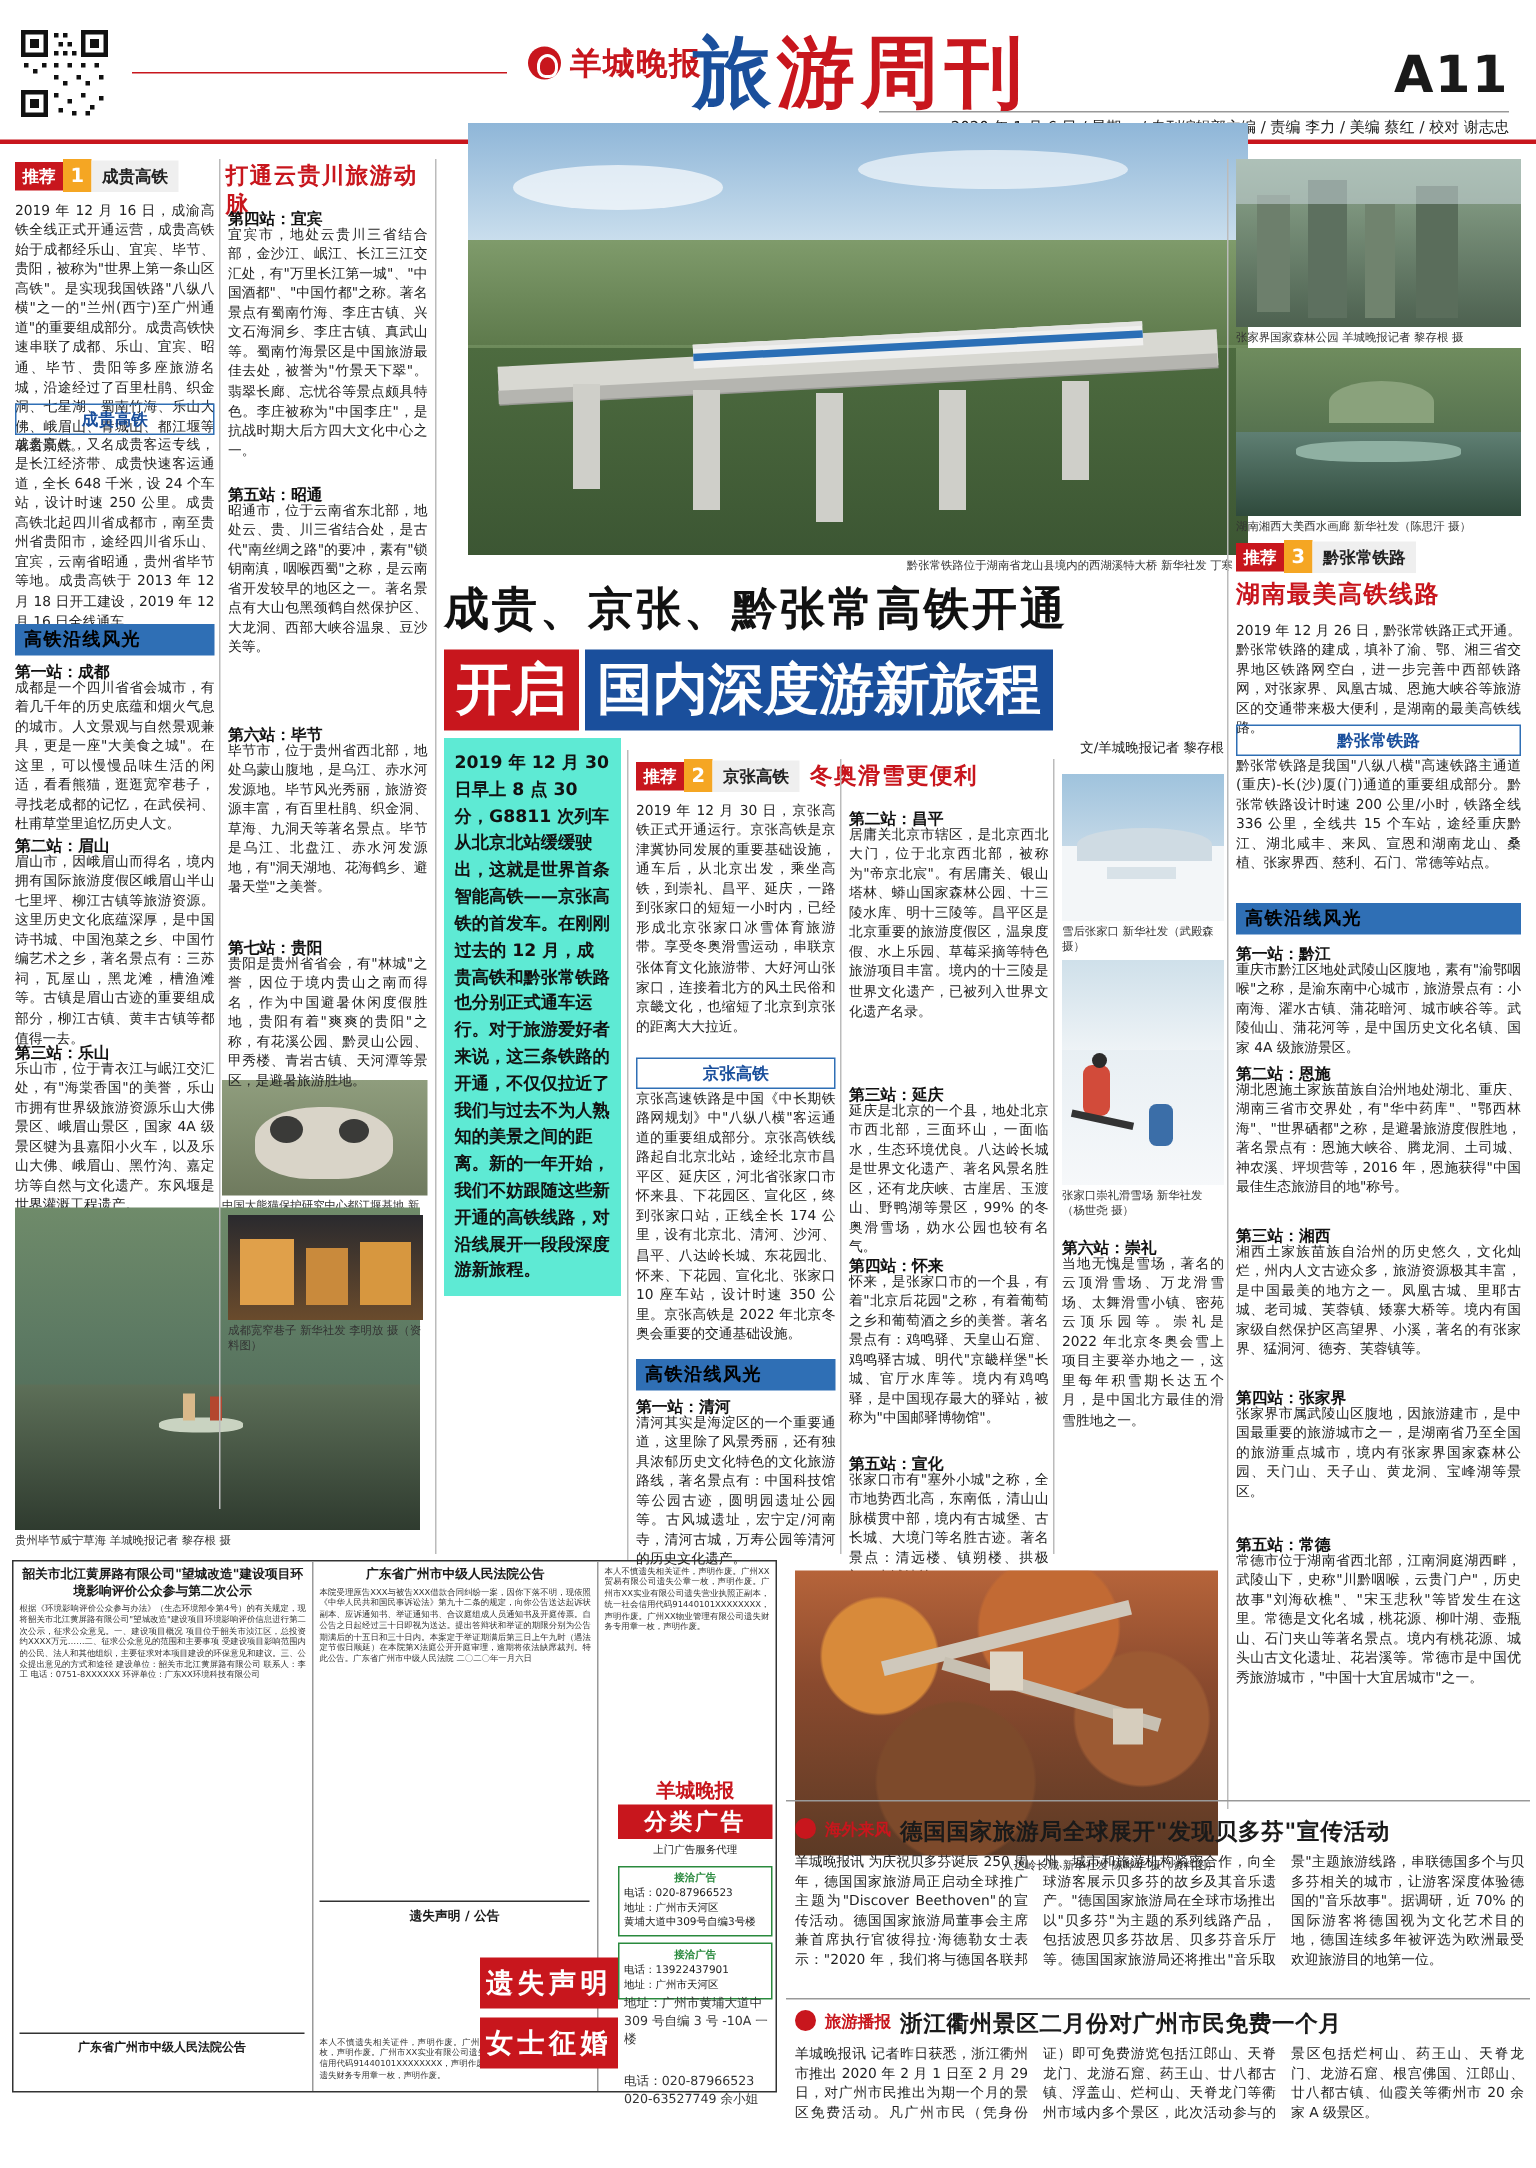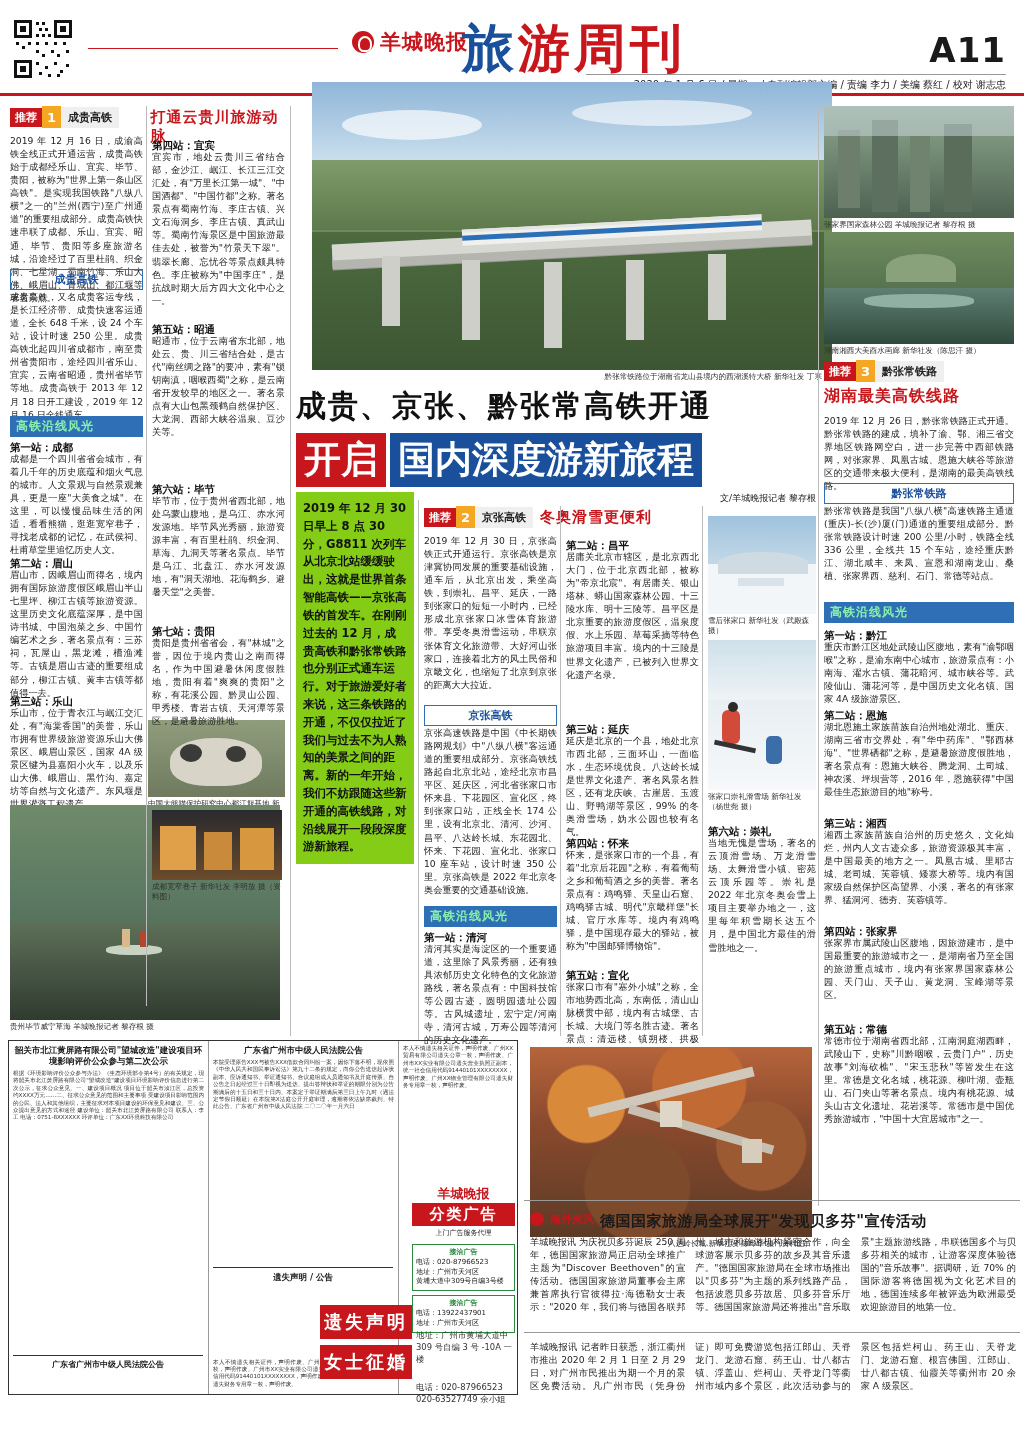--- a/index.html
+++ b/index.html
@@ -34,34 +34,34 @@
   .col { position:absolute; }
 
   
   .flag { display:flex; align-items:center; height:22px; }
   .flag .tui { background:#c8161d; color:#fff; font-size:11px; padding:2px 5px; font-weight:bold; }
   .flag .num { background:#f5a623; color:#fff; font-size:13px; font-weight:bold; width:19px; height:22px; display:flex; align-items:center; justify-content:center; }
   .flag .rail { background:#efefef; color:#222; font-size:11px; padding:3px 7px; font-weight:bold; }
   .flag .head { color:#c8161d; font-size:15px; font-weight:bold; padding-left:7px; letter-spacing:1px; }
 
   .subhead-box { border:1px solid #2f6fb5; color:#1a4f9c; font-size:11px; font-weight:bold; text-align:center; padding:2px 0; margin:5px 0 4px; }
-  .blue-bar { background:#2f6fb5; color:#86efac; font-size:12px; font-weight:bold; padding:2px 6px; margin:6px 0 4px; letter-spacing:1px; }
+  .blue-bar { background:#2f6fb5; color:#000000; font-size:12px; font-weight:bold; padding:2px 6px; margin:6px 0 4px; letter-spacing:1px; }
   .sub-station { font-size:10.5px; font-weight:bold; color:#111; margin:5px 0 2px; }
   .photo { background:#7f8a92; position:relative; overflow:hidden; }
   .cap { font-size:7.6px; color:#333; margin-top:2px; line-height:1.3; }
   .divider-v { position:absolute; width:1px; background:#bbb; }
 
   
   .hero { position:absolute;margin-left:16px; }
   .hero-title { font-size:30px; font-weight:bold; color:#111; letter-spacing:2px; font-family:"DejaVu Serif",serif; }
   .kq { display:inline-block; background:#c8161d; color:#fff; font-size:37px; font-weight:bold; padding:2px 8px; font-family:"DejaVu Serif",serif; }
   .kq2 { display:inline-block; background:#1a4f9c; color:#fff; font-size:37px; font-weight:bold; padding:2px 8px; margin-left:4px; font-family:"DejaVu Serif",serif; }
   .byline { font-size:9px; text-align:right; color:#222; }
 
-  .lead { background:#84cc16; color:#111; font-size:11.5px; line-height:1.55; padding:8px 7px; font-weight:bold; }
+  .lead { background:#5eead4; color:#111; font-size:11.5px; line-height:1.55; padding:8px 7px; font-weight:bold; }
 
   .smallnote { font-size:8.4px; line-height:1.4; color:#333; }
 
   
   .ads { position:absolute; left:8px; top:1040px; width:510px; height:355px; border:1px solid #333; }
   .ad-cell { position:absolute; border-right:1px solid #999; padding:4px; overflow:hidden; }
   .ad-title { font-size:8.5px; font-weight:bold; text-align:center; margin-bottom:3px; line-height:1.3; }
   .ad-body { font-size:5.6px; line-height:1.32; color:#333; text-align:justify; }
 
   .classified { position:absolute; left:412px; top:1185px; width:103px; }
@@ -402,20 +402,25 @@
   <div class="col" style="left:530px; top:1212px; width:486px;">
     <div class="news-head">
       <span class="dot"></span>
       <span class="news-tag">海外来风</span>
       <span class="news-title">德国国家旅游局全球展开"发现贝多芬"宣传活动</span>
     </div>
     <div class="body-text" style="column-count:3; column-gap:10px;">羊城晚报讯 为庆祝贝多芬诞辰 250 周年，德国国家旅游局正启动全球推广主题为"Discover Beethoven"的宣传活动。德国国家旅游局董事会主席兼首席执行官彼得拉·海德勒女士表示："2020 年，我们将与德国各联邦州、城市和旅游机构紧密合作，向全球游客展示贝多芬的故乡及其音乐遗产。"德国国家旅游局在全球市场推出以"贝多芬"为主题的系列线路产品，包括波恩贝多芬故居、贝多芬音乐厅等。德国国家旅游局还将推出"音乐取景"主题旅游线路，串联德国多个与贝多芬相关的城市，让游客深度体验德国的"音乐故事"。据调研，近 70% 的国际游客将德国视为文化艺术目的地，德国连续多年被评选为欧洲最受欢迎旅游目的地第一位。</div>
   </div>
 
   <div class="col" style="left:530px; top:1340px; width:486px;">
+    <div class="news-head">
+      <span class="dot"></span>
+      <span class="news-tag">旅游播报</span>
+      <span class="news-title">浙江衢州景区二月份对广州市民免费一个月</span>
+    </div>
     <div class="body-text" style="column-count:3; column-gap:10px;">羊城晚报讯 记者昨日获悉，浙江衢州市推出 2020 年 2 月 1 日至 2 月 29 日，对广州市民推出为期一个月的景区免费活动。凡广州市民（凭身份证）即可免费游览包括江郎山、天脊龙门、龙游石窟、药王山、廿八都古镇、浮盖山、烂柯山、天脊龙门等衢州市域内多个景区，此次活动参与的景区包括烂柯山、药王山、天脊龙门、龙游石窟、根宫佛国、江郎山、廿八都古镇、仙霞关等衢州市 20 余家 A 级景区。</div>
   </div>
 
   <div class="divider-v" style="left:146px; top:106px; height:900px;"></div>
   <div class="divider-v" style="left:290px; top:106px; height:930px;"></div>
   <div class="divider-v" style="left:418px; top:500px; height:540px;"></div>
   <div class="divider-v" style="left:560px; top:506px; height:530px;"></div>
   <div class="divider-v" style="left:702px; top:506px; height:530px;"></div>
   <div class="divider-v" style="left:818px; top:106px; height:1100px;"></div>
   <div style="position:absolute; left:524px; top:1200px; width:496px; height:1px; background:#999;"></div>

